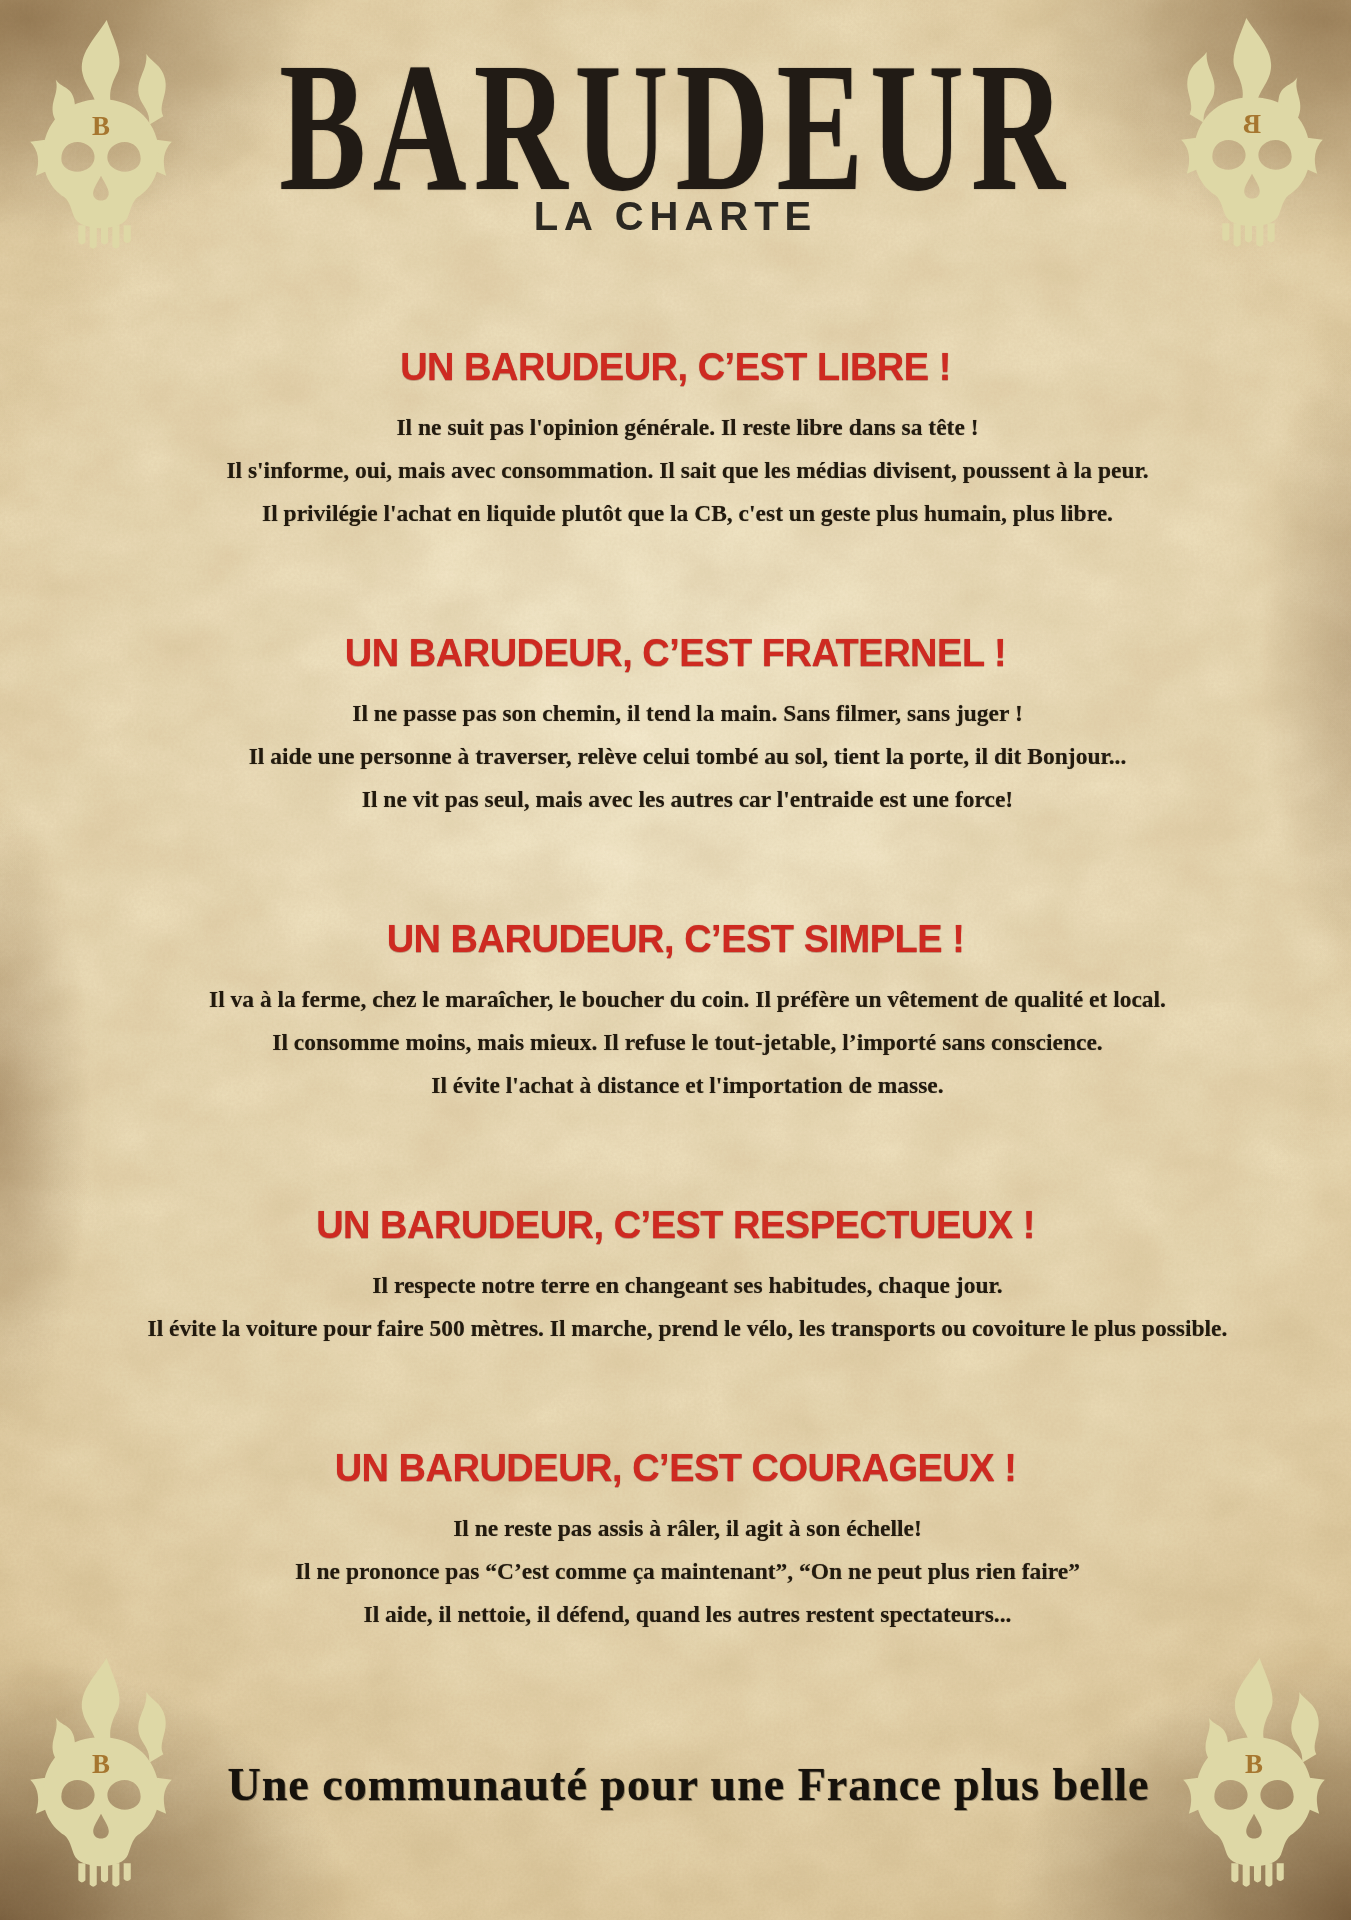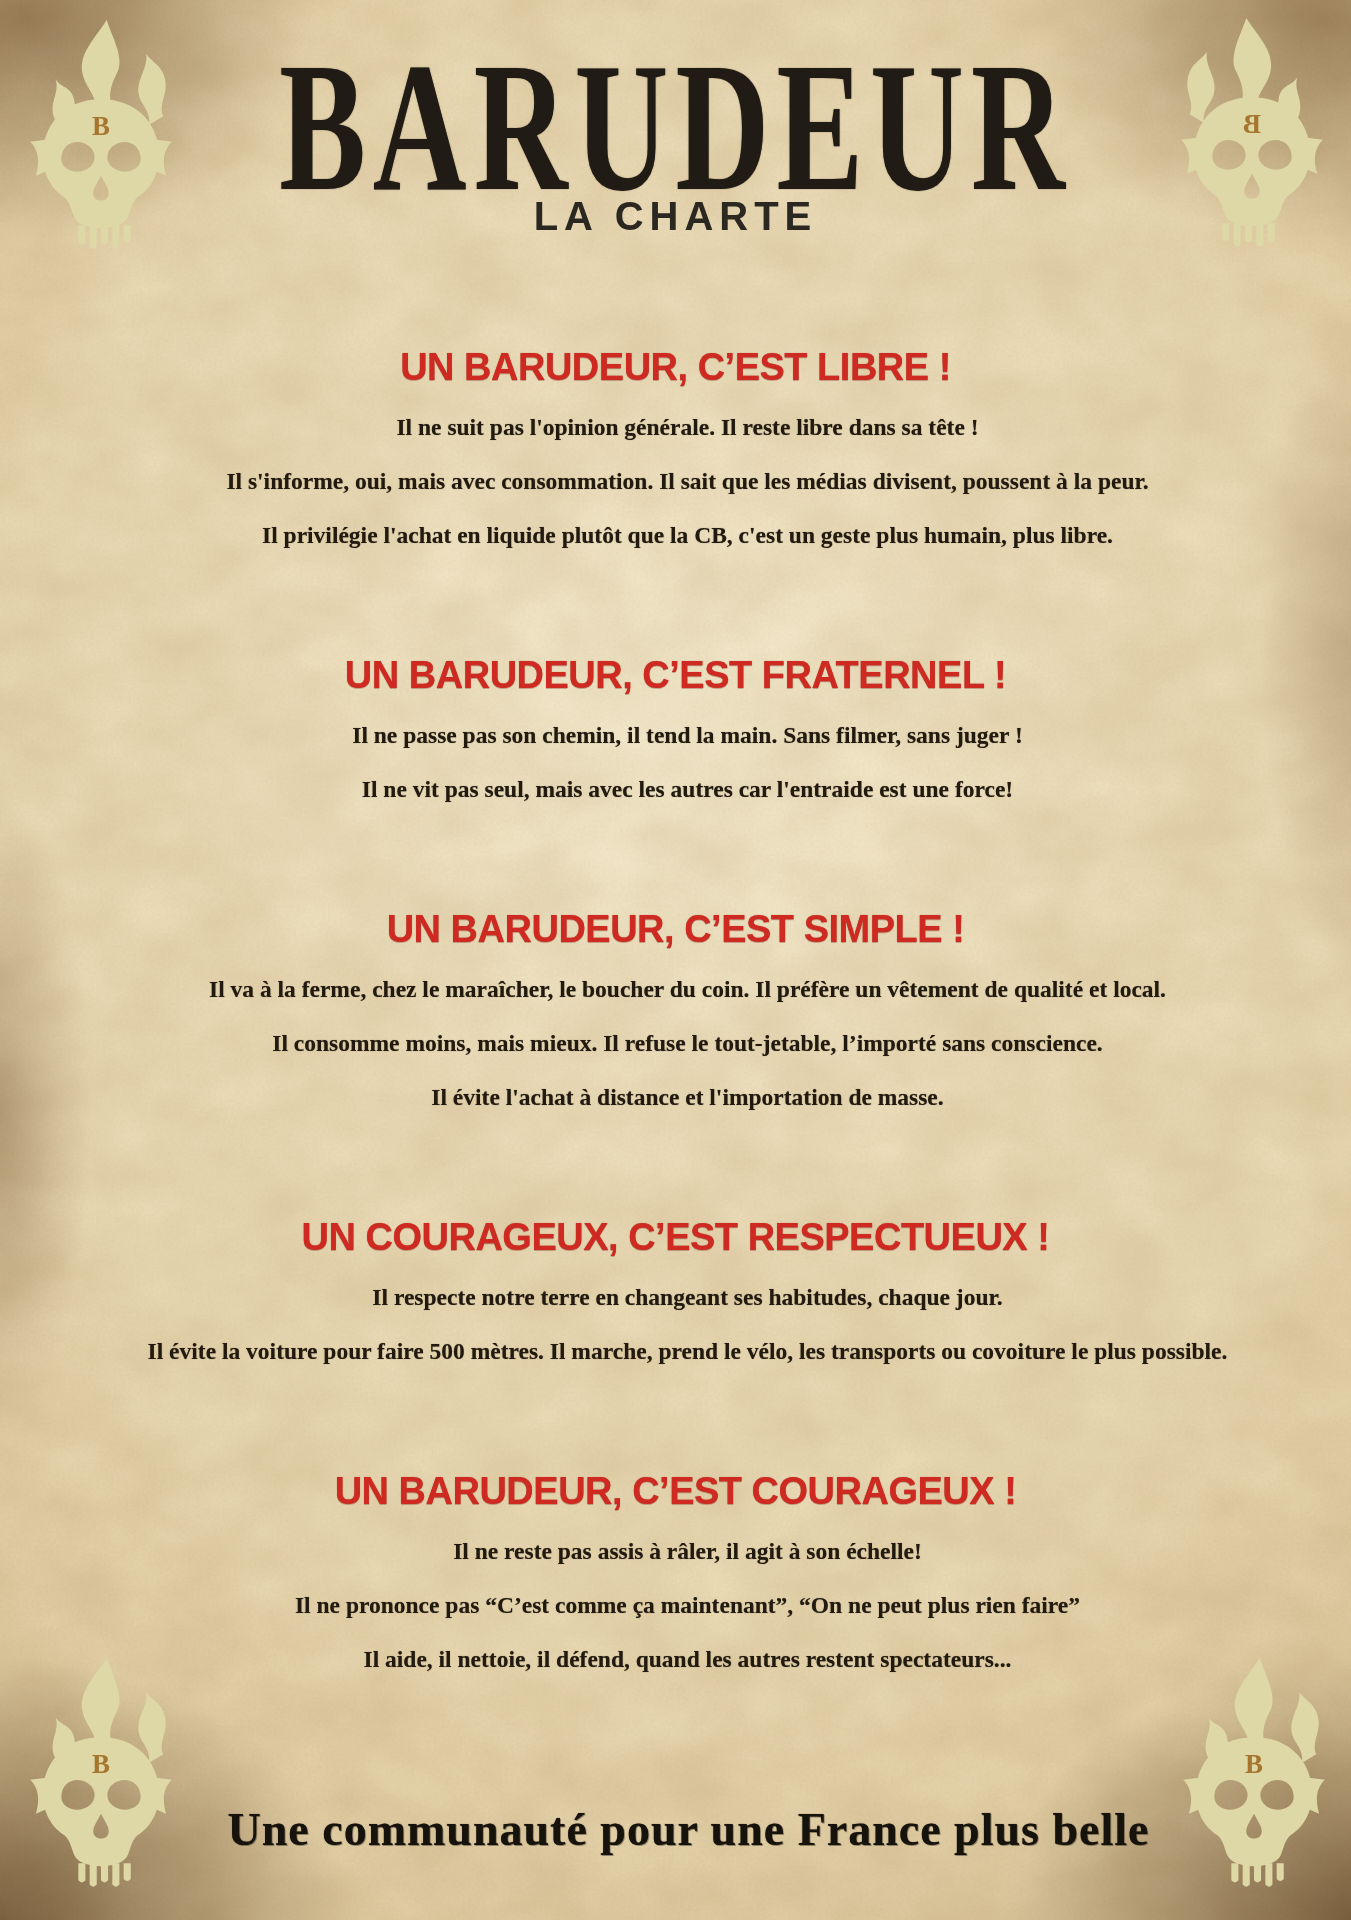--- a/index.html
+++ b/index.html
@@ -39,21 +39,21 @@
   .section{margin-top:96px;}
   .section:first-child{margin-top:104px;}
   .sec-heading{
     margin:0;font:800 38px/46px "Liberation Sans",sans-serif;
     letter-spacing:-0.5px;color:var(--heading-red,#ce2a21);
     text-shadow:0 1px 0 rgba(90,10,5,.25), 0 0 1px rgba(140,20,12,.5);
     white-space:nowrap;
   }
   .sec-body{margin-top:16px;}
   .body-line{
-    margin:12px;font:bold 23.5px/42px "Liberation Serif",serif;
+    margin:1px;font:bold 23.5px/42px "Liberation Serif",serif;
     color:var(--body-text,#221a0e);white-space:nowrap;
     text-shadow:0 0 1px rgba(25,18,8,.45);
     padding-left:24px;
   }
 
   
   .page-footer{
     margin:122px 0 0 0;
     font:bold 46px/56px "Liberation Serif",serif;
     letter-spacing:1px;color:#16120c;white-space:nowrap;
@@ -145,35 +145,36 @@
           <p class="body-line">Il ne suit pas l'opinion générale. Il reste libre dans sa tête !</p>
           <p class="body-line">Il s'informe, oui, mais avec consommation. Il sait que les médias divisent, poussent à la peur.</p>
           <p class="body-line">Il privilégie l'achat en liquide plutôt que la CB, c'est un geste plus humain, plus libre.</p>
         </div>
   </section>
 
   <section class="section">
     <h2 class="sec-heading">UN BARUDEUR, C’EST FRATERNEL !</h2>
     <div class="sec-body">
           <p class="body-line">Il ne passe pas son chemin, il tend la main. Sans filmer, sans juger !</p>
+          <p class="body-line">Il aide une personne à traverser, relève celui tombé au sol, tient la porte, il dit Bonjour...</p>
           <p class="body-line">Il ne vit pas seul, mais avec les autres car l'entraide est une force!</p>
         </div>
   </section>
 
   <section class="section">
     <h2 class="sec-heading">UN BARUDEUR, C’EST SIMPLE !</h2>
     <div class="sec-body">
           <p class="body-line">Il va à la ferme, chez le maraîcher, le boucher du coin. Il préfère un vêtement de qualité et local.</p>
           <p class="body-line">Il consomme moins, mais mieux. Il refuse le tout-jetable, l’importé sans conscience.</p>
           <p class="body-line">Il évite l'achat à distance et l'importation de masse.</p>
         </div>
   </section>
 
   <section class="section">
-    <h2 class="sec-heading">UN COURAGEUX, C’EST RESPECTUEUX !</h2>
+    <h2 class="sec-heading">UN BARUDEUR, C’EST RESPECTUEUX !</h2>
     <div class="sec-body">
           <p class="body-line">Il respecte notre terre en changeant ses habitudes, chaque jour.</p>
           <p class="body-line">Il évite la voiture pour faire 500 mètres. Il marche, prend le vélo, les transports ou covoiture le plus possible.</p>
         </div>
   </section>
 
   <section class="section">
     <h2 class="sec-heading">UN BARUDEUR, C’EST COURAGEUX !</h2>
     <div class="sec-body">
           <p class="body-line">Il ne reste pas assis à râler, il agit à son échelle!</p>

